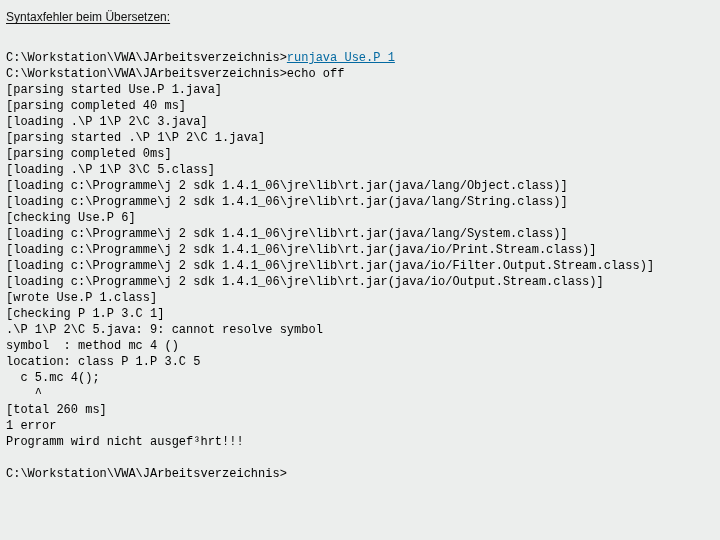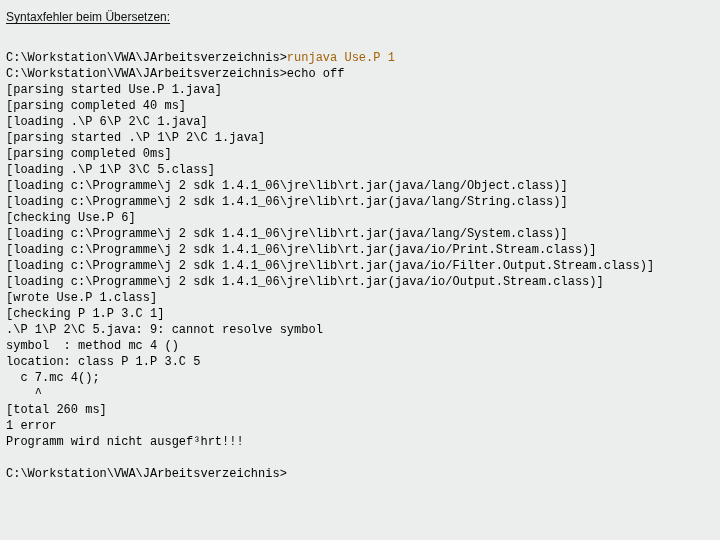--- a/index.html
+++ b/index.html
@@ -25,52 +25,53 @@
     text-underline-offset: 2px;
   }
   .console {
     font-family: "Courier New", Courier, monospace;
     font-size: 12px;
     line-height: 16px;
     color: #000;
     white-space: pre;
   }
   .cmd {
-    color: #a16207;
+    color: #0369a1;
+    text-decoration: underline;
   }
 </style>
 </head>
 <body>
 
 <div class="page">
 
   <div class="title">Syntaxfehler beim Übersetzen:</div>
 
   <div class="console">
 <span><span>C:\Workstation\VWA\JArbeitsverzeichnis&gt;</span><span class="cmd">runjava Use.P 1</span></span>
 <span>C:\Workstation\VWA\JArbeitsverzeichnis&gt;echo off</span>
 <span>[parsing started Use.P 1.java]</span>
 <span>[parsing completed 40 ms]</span>
-<span>[loading .\P 6\P 2\C 1.java]</span>
+<span>[loading .\P 1\P 2\C 3.java]</span>
 <span>[parsing started .\P 1\P 2\C 1.java]</span>
 <span>[parsing completed 0ms]</span>
 <span>[loading .\P 1\P 3\C 5.class]</span>
 <span>[loading c:\Programme\j 2 sdk 1.4.1_06\jre\lib\rt.jar(java/lang/Object.class)]</span>
 <span>[loading c:\Programme\j 2 sdk 1.4.1_06\jre\lib\rt.jar(java/lang/String.class)]</span>
 <span>[checking Use.P 6]</span>
 <span>[loading c:\Programme\j 2 sdk 1.4.1_06\jre\lib\rt.jar(java/lang/System.class)]</span>
 <span>[loading c:\Programme\j 2 sdk 1.4.1_06\jre\lib\rt.jar(java/io/Print.Stream.class)]</span>
 <span>[loading c:\Programme\j 2 sdk 1.4.1_06\jre\lib\rt.jar(java/io/Filter.Output.Stream.class)]</span>
 <span>[loading c:\Programme\j 2 sdk 1.4.1_06\jre\lib\rt.jar(java/io/Output.Stream.class)]</span>
 <span>[wrote Use.P 1.class]</span>
 <span>[checking P 1.P 3.C 1]</span>
 <span>.\P 1\P 2\C 5.java: 9: cannot resolve symbol</span>
 <span>symbol  : method mc 4 ()</span>
 <span>location: class P 1.P 3.C 5</span>
-<span>  c 7.mc 4();</span>
+<span>  c 5.mc 4();</span>
 <span>    ^</span>
 <span>[total 260 ms]</span>
 <span>1 error</span>
 <span>Programm wird nicht ausgef³hrt!!!</span>
 <span></span>
 <span>C:\Workstation\VWA\JArbeitsverzeichnis&gt;</span>
   </div>
 
 </div>
 

